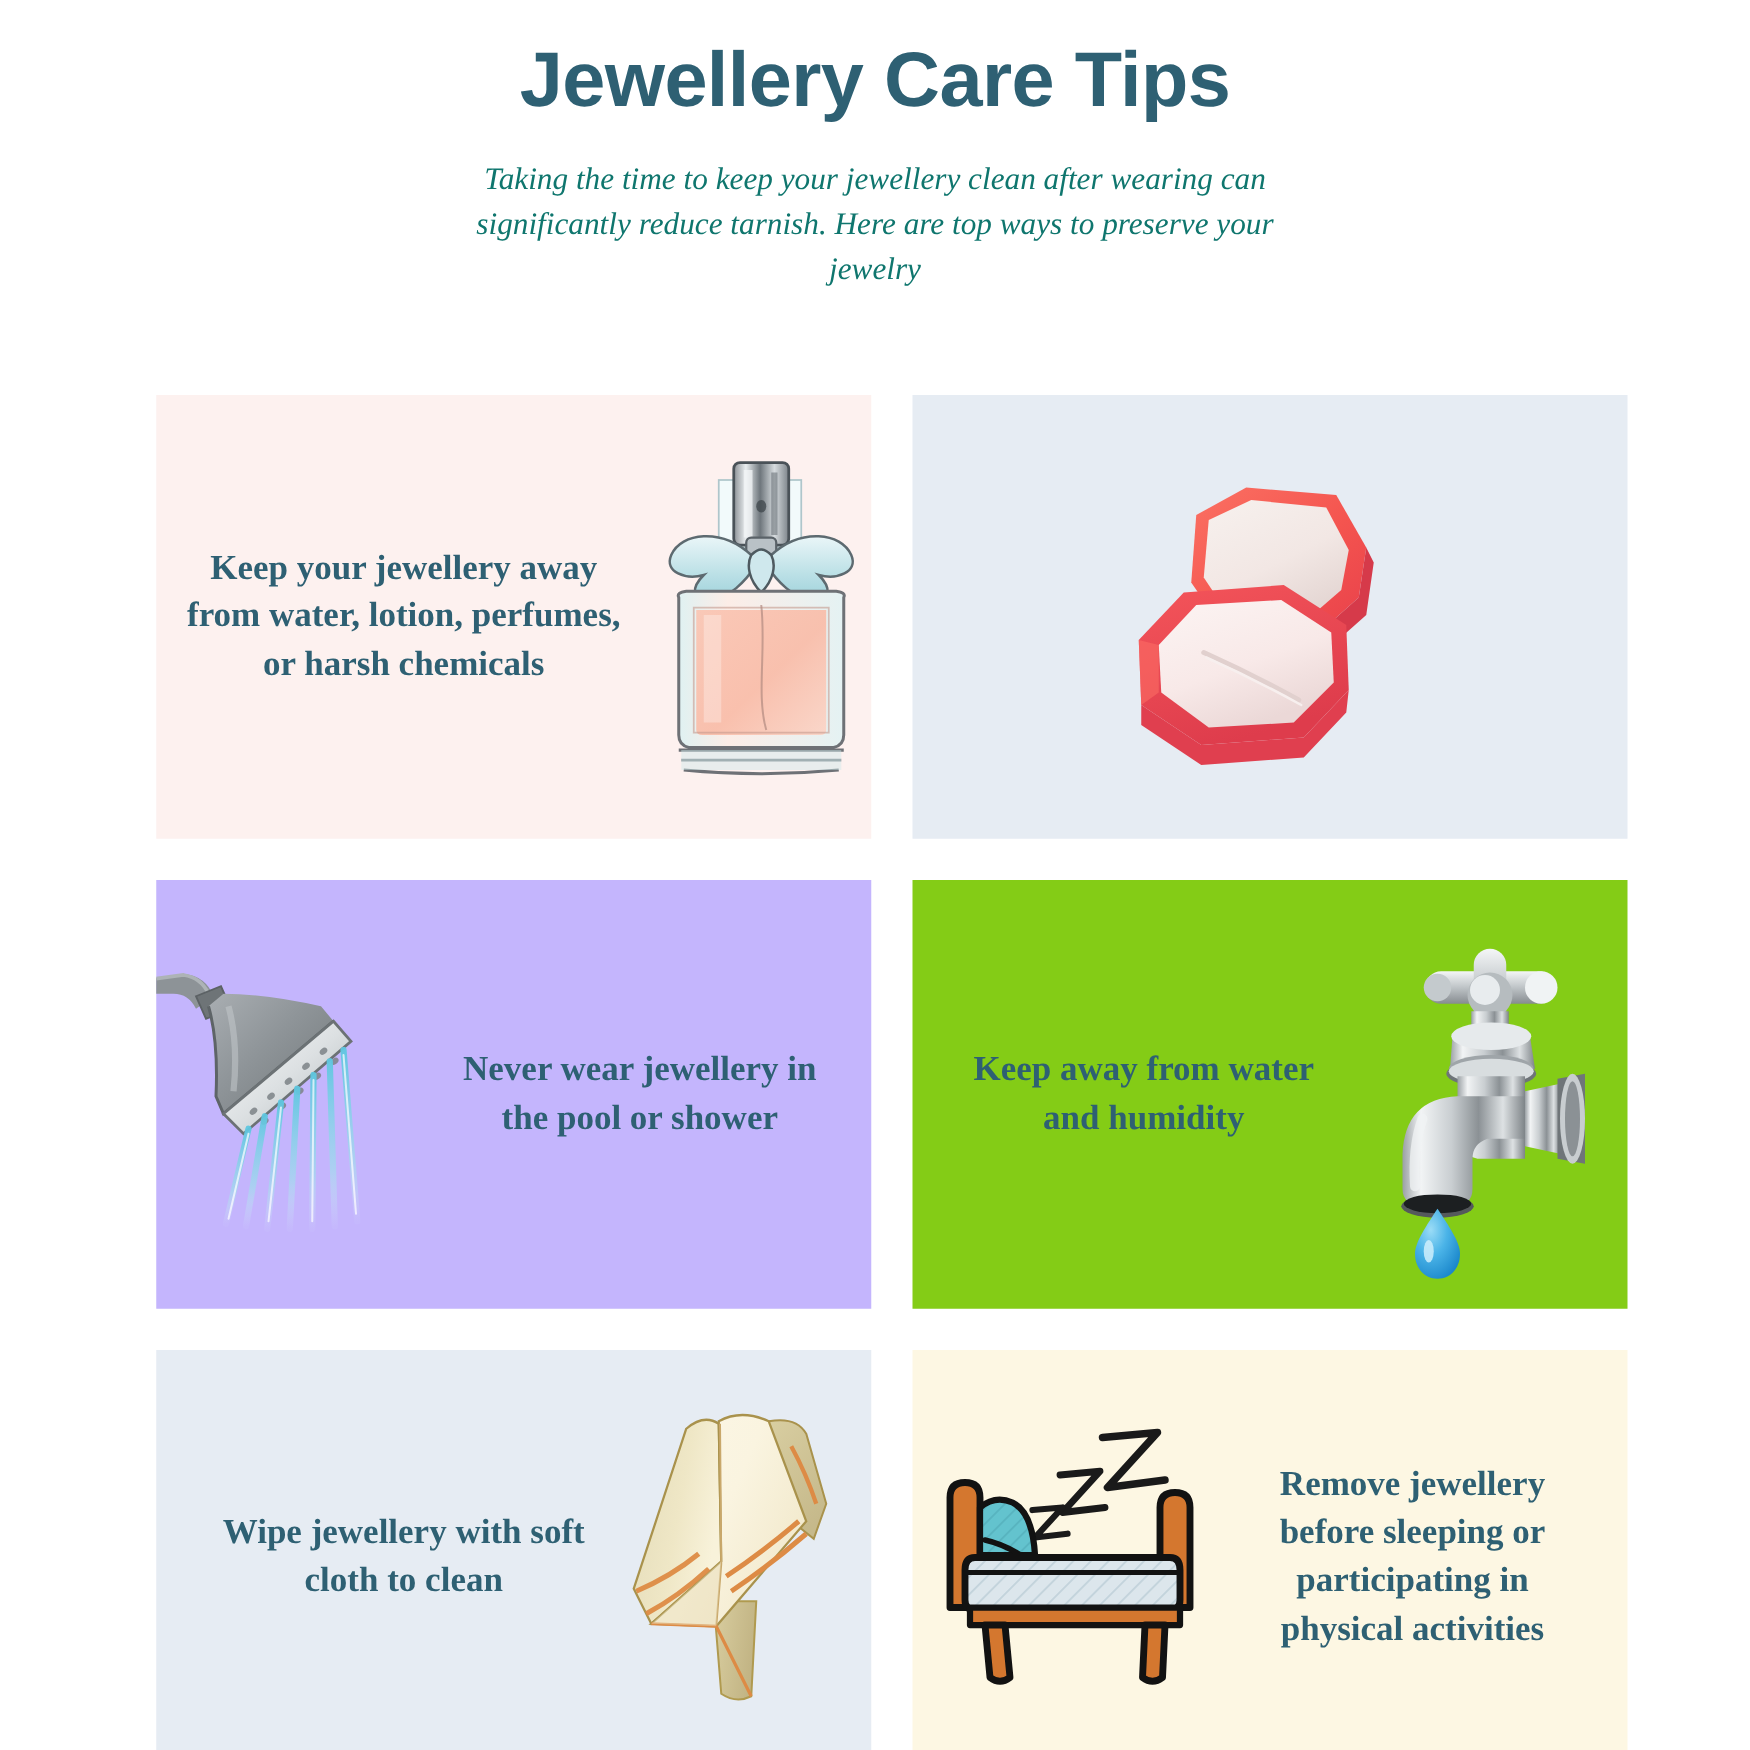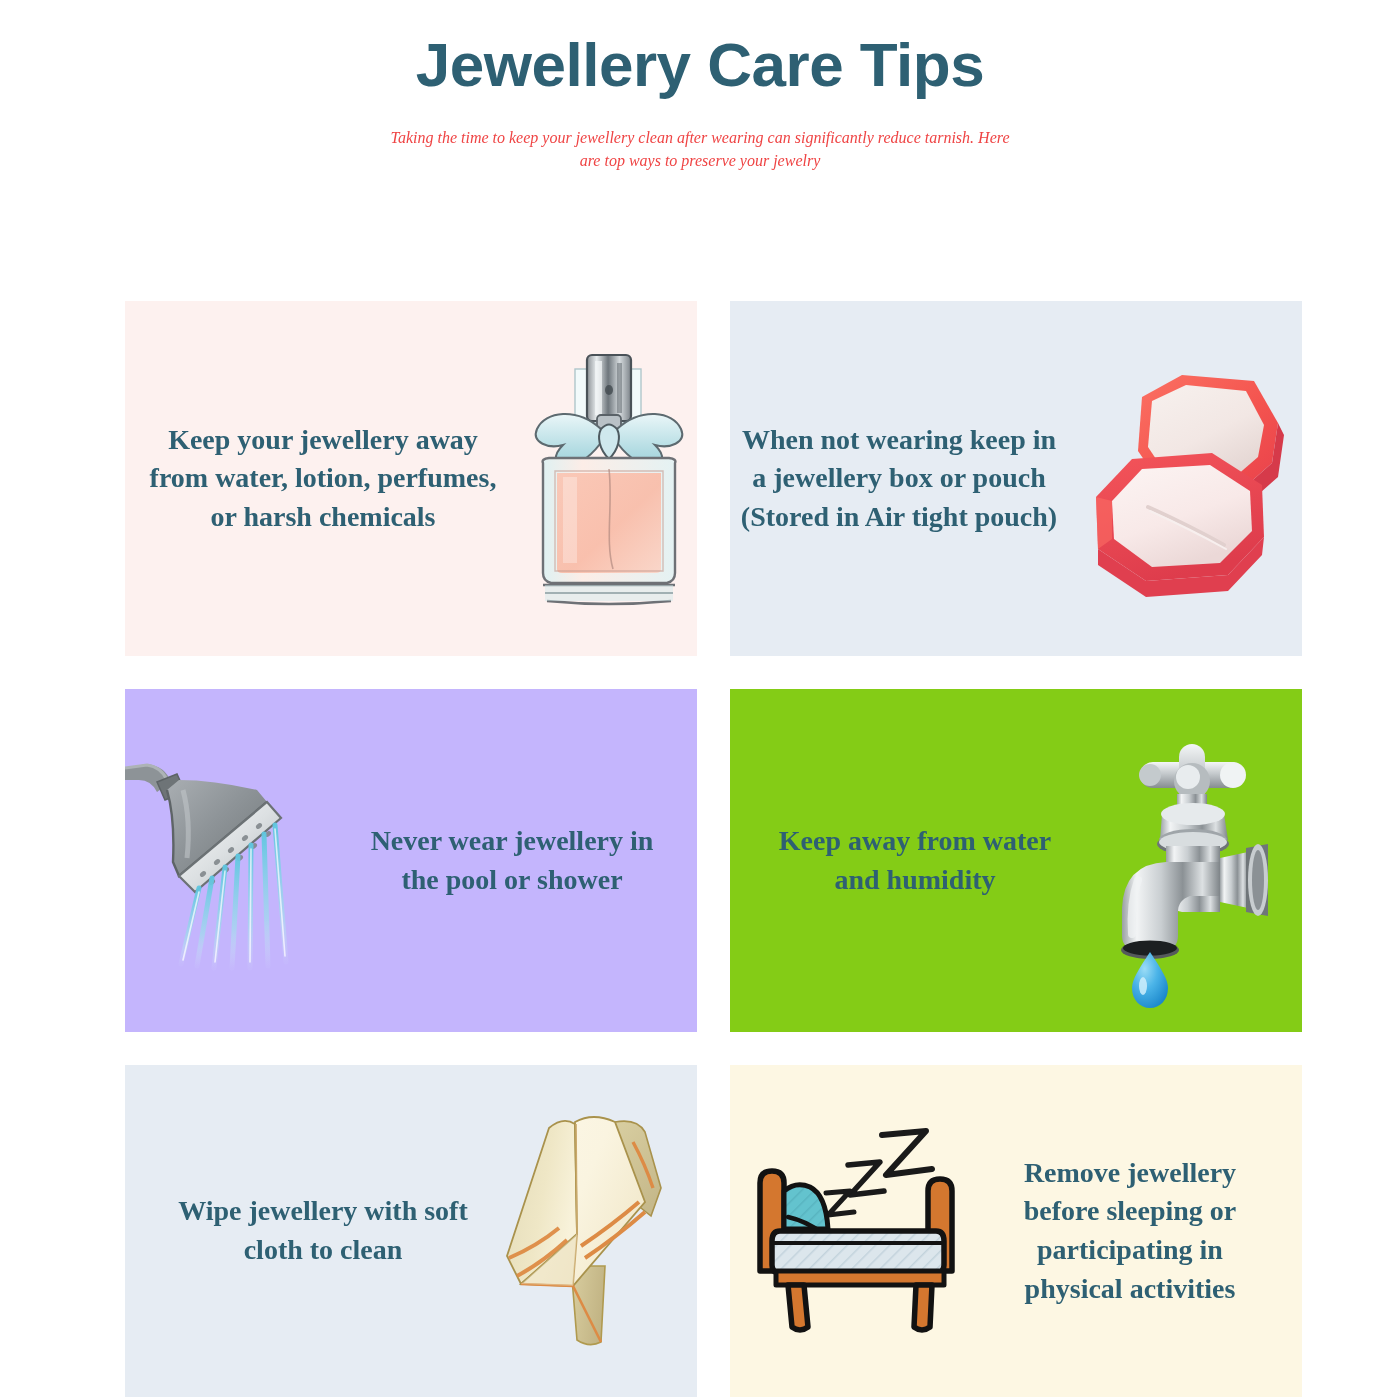--- a/index.html
+++ b/index.html
@@ -33,30 +33,30 @@
     line-height: 1.06;
     letter-spacing: -0.5px;
     color: #2e6073;
   }
 
   .subtitle {
     margin: 28px auto 0;
     width: 640px;
     font-family: "Liberation Serif", serif;
     font-style: italic;
-    font-size: 16px;
+    font-size: 25px;
     line-height: 1.45;
-    color: #ef4444;
+    color: #0f766e;
   }
 
   
   .grid {
     position: absolute;
     left: 125px;
-    top: 301px;
+    top: 316px;
     width: 1150px;
     height: 1042px;
     display: grid;
     grid-template-columns: 572px 572px;
     grid-template-rows: 355px 343px 332px;
     column-gap: 6px;
     row-gap: 6px;
     gap: 33px;
   }
 
@@ -171,21 +171,20 @@
 
           <path d="M34 240 L166 240" stroke="#6E7176" stroke-width="2.6" fill="none"></path>
           <path d="M36 248 L164 248" stroke="#7C8186" stroke-width="2.2" fill="none"></path>
           <path d="M38 256 Q100 262 162 256" stroke="#6E7176" stroke-width="2.4" fill="none"></path>
           <rect x="36" y="240" width="128" height="16" fill="#CFE9EC" opacity=".45"></rect>
         </svg>
       </div>
     </div>
 
     <div class="card card-2 text-left" style="background:#E6ECF3">
-      <div class="card-text">When not wearing keep in a jewellery box or pouch (Stored in Air tight pouch)</div>
       <div class="card-art">
         <svg width="230" height="240" viewBox="0 0 230 240">
           <defs>
             <linearGradient id="lidTop" x1="0" y1="0" x2="1" y2="1">
               <stop offset="0%" stop-color="#FB7163"></stop>
               <stop offset="55%" stop-color="#F4544F"></stop>
               <stop offset="100%" stop-color="#E8404B"></stop>
             </linearGradient>
             <linearGradient id="lidInner" x1="0" y1="0" x2="0.6" y2="1">
               <stop offset="0%" stop-color="#F7F1EE"></stop>

